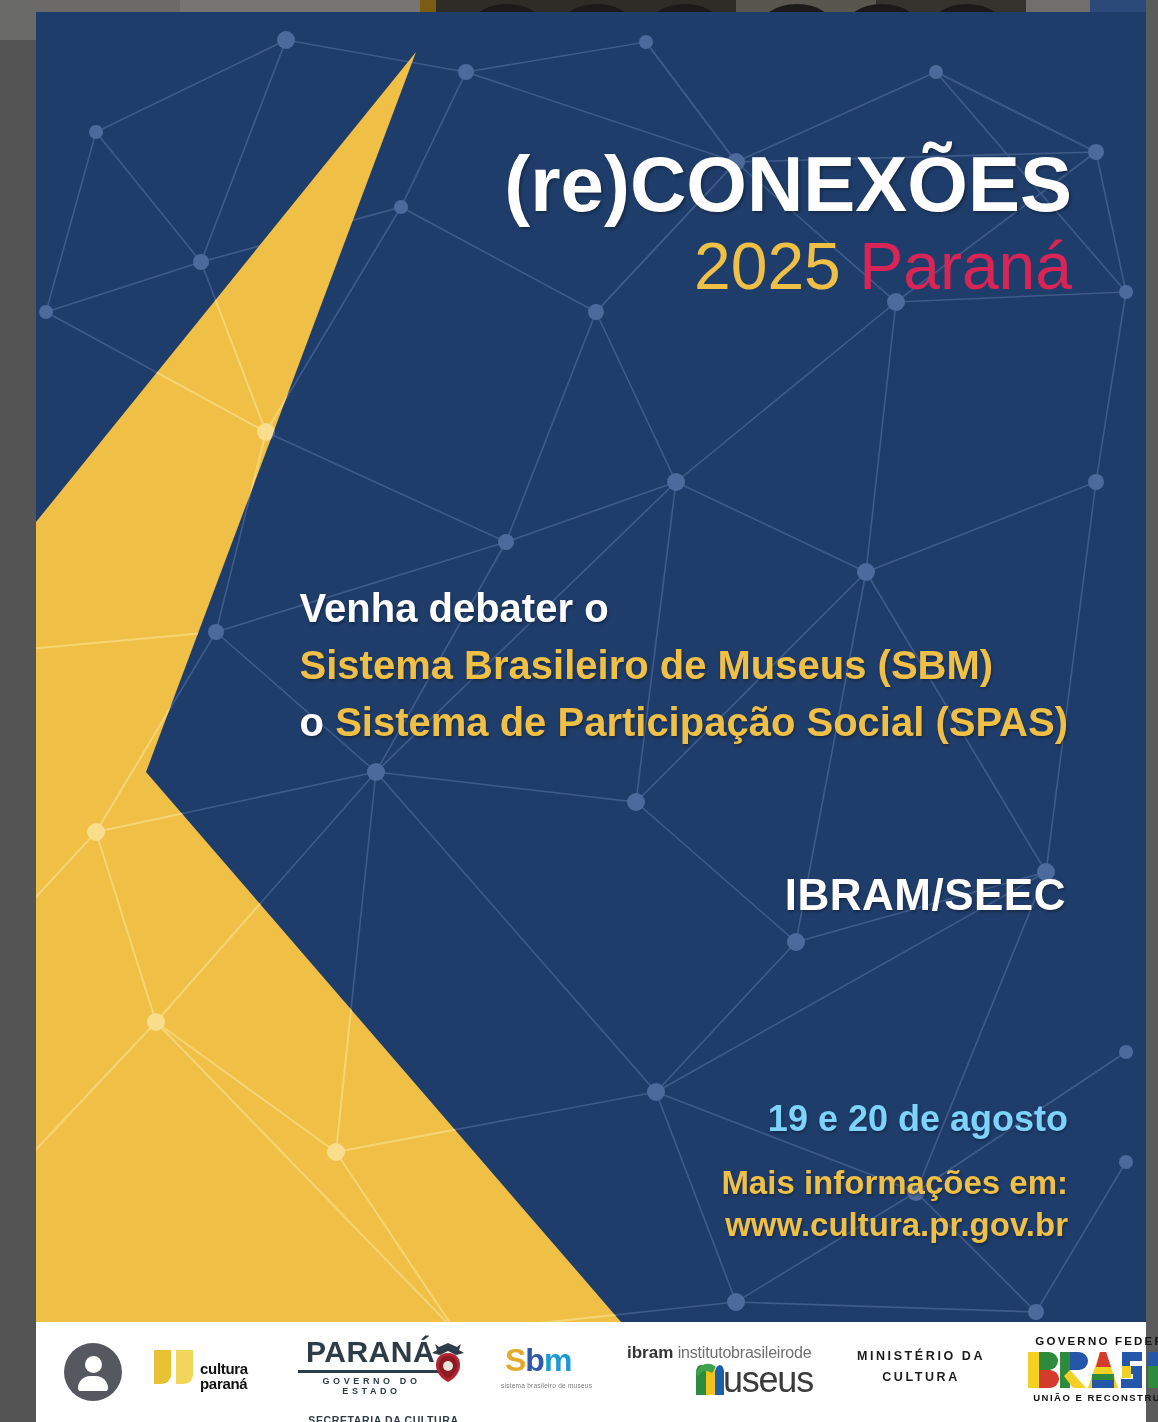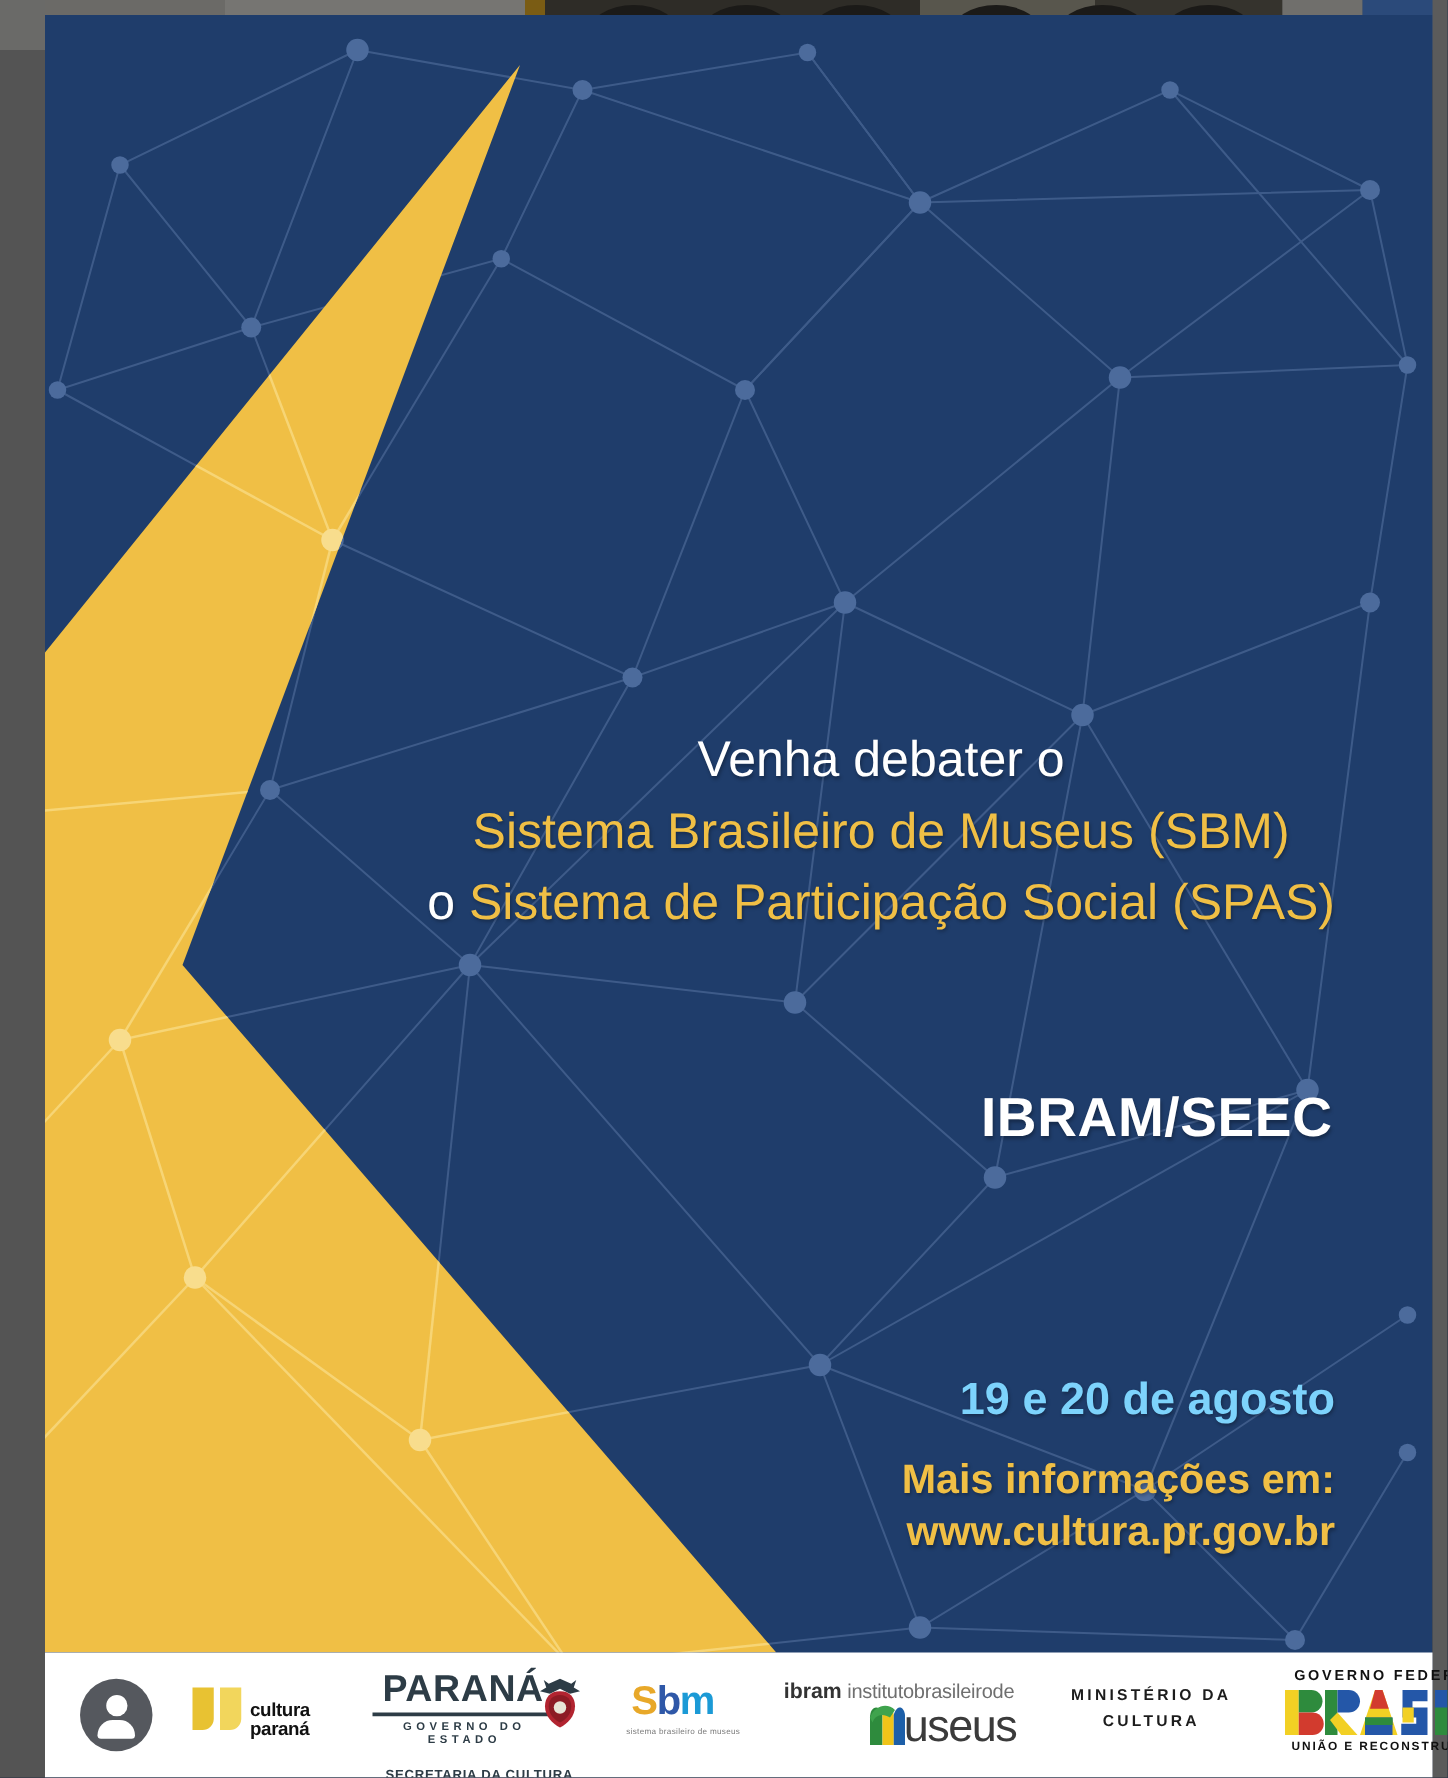--- a/index.html
+++ b/index.html
@@ -77,22 +77,22 @@
   .h-sub {
     margin-top: 8px; font-size: 66px; font-weight: 400;
     line-height: 1.02; white-space: nowrap;
   }
   .h-year { color: #f0bf45; }
   .h-state { color: #d82556; }
 
   
   .body-block {
     position: absolute; right: 78px; top: 568px;
-    text-align: center; z-index: 3;
-    font-weight: 400; font-size: 40px; line-height: 1.42;
+    text-align: left; z-index: 3;
+    font-weight: 700; font-size: 40px; line-height: 1.42;
     text-shadow: 1px 2px 3px rgba(0,0,0,.30);
     white-space: nowrap;
   }
   .w  { color: #ffffff; }
   .g  { color: #f0bf45; }
 
   .org {
     position: absolute; right: 80px; top: 858px; z-index: 3;
     font-size: 44px; font-weight: 700; color: #ffffff;
     letter-spacing: .5px;
@@ -359,20 +359,27 @@
           <circle cx="60" cy="820" r="9"></circle>
             <circle cx="120" cy="1010" r="9"></circle>
           <circle cx="300" cy="1140" r="9"></circle>
             <circle cx="420" cy="1320" r="9"></circle>
           <circle cx="165" cy="250" r="8"></circle>
             <circle cx="10" cy="300" r="7"></circle>
         </g>
       </svg>
     </div>
 
+    <div class="headline">
+      <div class="h-main">(re)CONEXÕES</div>
+      <div class="h-sub">
+        <span class="h-year">2025</span>
+        <span class="h-state">Paraná</span>
+      </div>
+    </div>
 
     <div class="body-block">
       <div>
         <span class="w">Venha debater</span>
         <span class="w">o</span>
       </div>
       <div>
         <span class="g">Sistema Brasileiro de Museus (SBM)</span>
       </div>
       <div>

